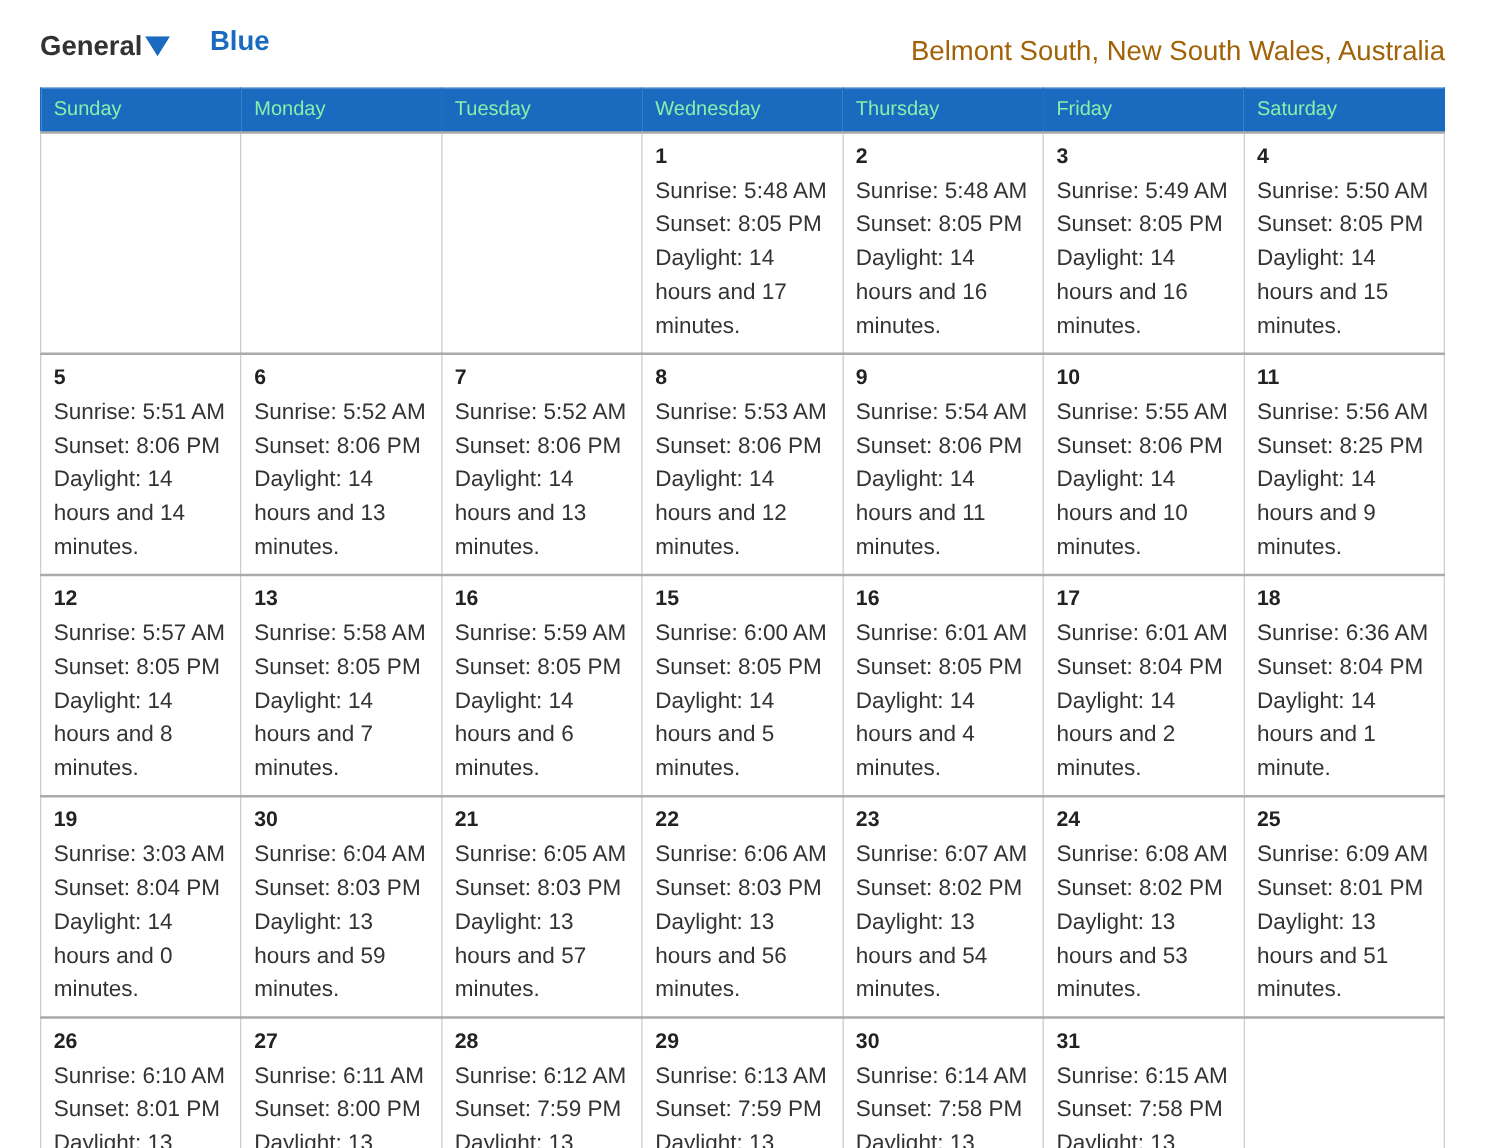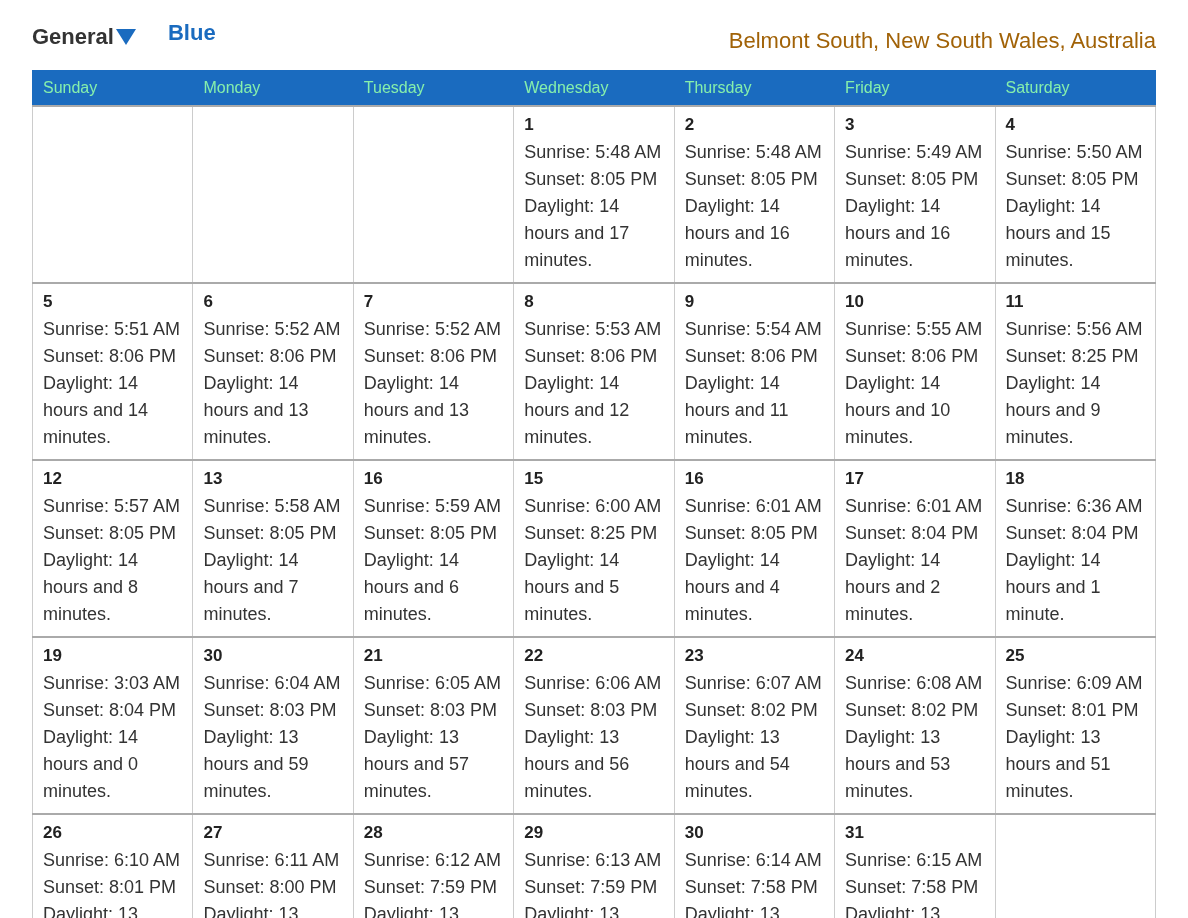--- a/index.html
+++ b/index.html
@@ -223,21 +223,21 @@
         <td>
           <span class="day-number">16</span>
           <div class="day-info">Sunrise: 5:59 AM
 Sunset: 8:05 PM
 Daylight: 14 hours
 and 6 minutes.</div>
         </td>
         <td>
           <span class="day-number">15</span>
           <div class="day-info">Sunrise: 6:00 AM
-Sunset: 8:25 PM
+Sunset: 8:05 PM
 Daylight: 14 hours
 and 5 minutes.</div>
         </td>
         <td>
           <span class="day-number">16</span>
           <div class="day-info">Sunrise: 6:01 AM
 Sunset: 8:05 PM
 Daylight: 14 hours
 and 4 minutes.</div>
         </td>

